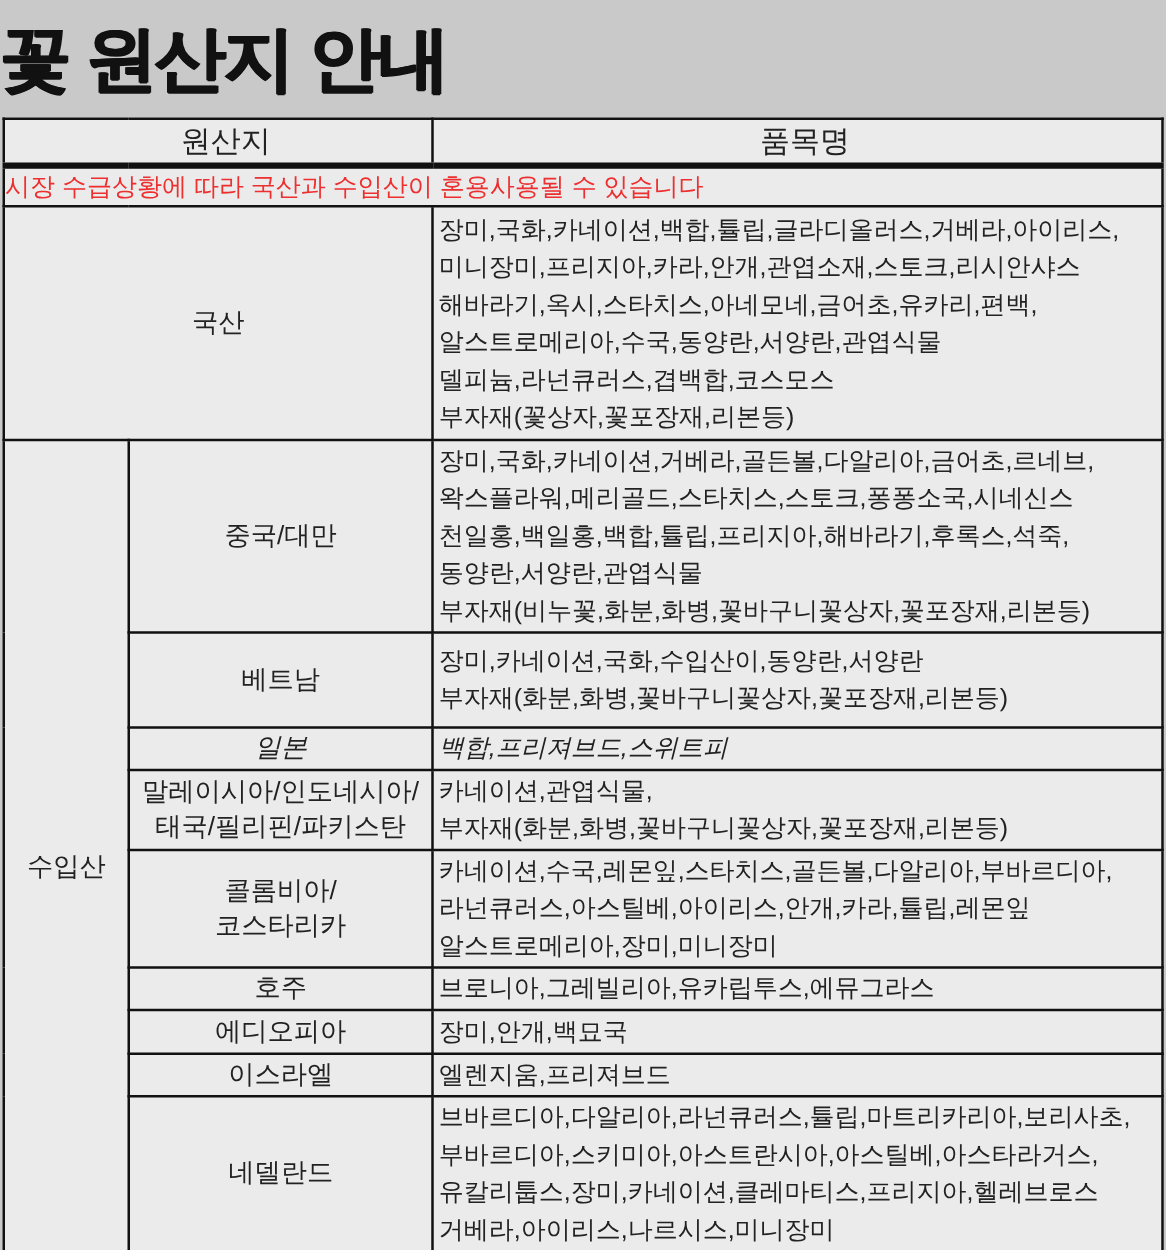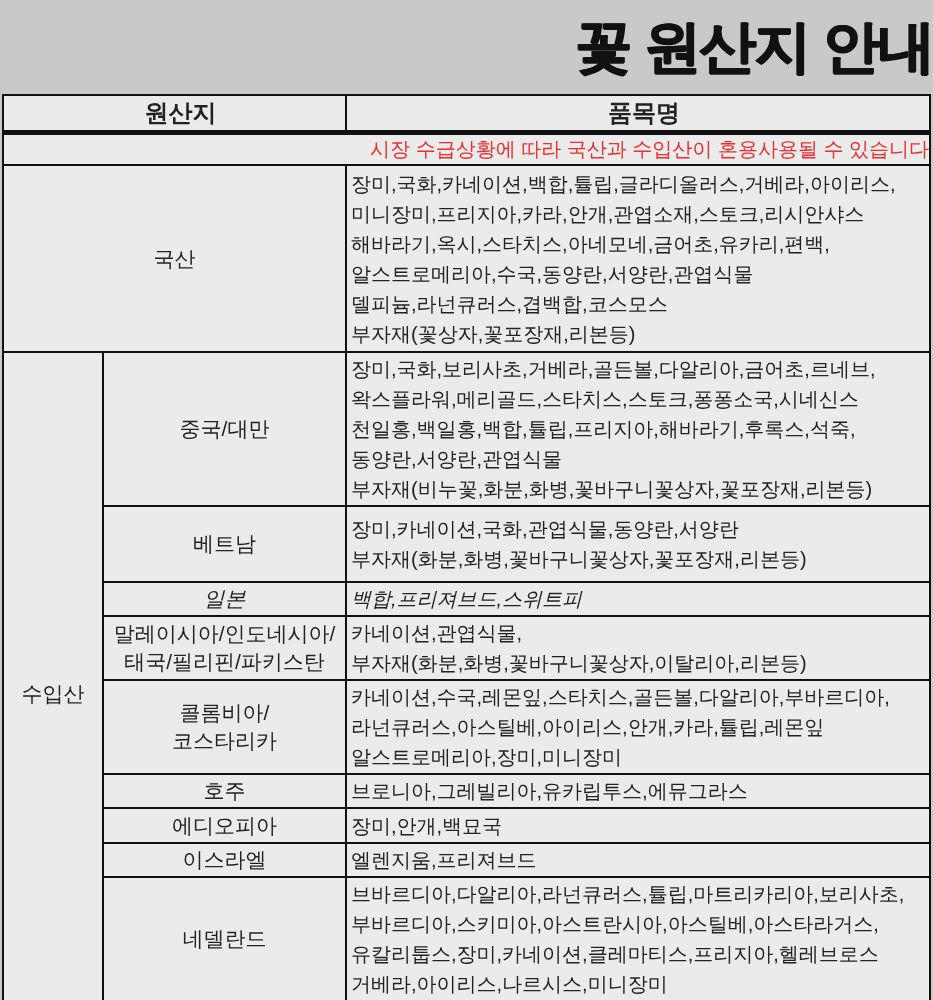--- a/index.html
+++ b/index.html
@@ -5,21 +5,21 @@
   html,body{margin:0;padding:0;}
   body{
     width:933px;height:1000px;
     background:#c9c9c9;
     font-family:"Liberation Sans","DejaVu Sans",sans-serif;
     color:#222;
     overflow:hidden;
   }
   .title-wrap{
     height:94px;
-    display:flex;align-items:center;justify-content:flex-end;
+    display:flex;align-items:center;justify-content:flex-start;
   }
   .page-title{
     font-size:57px;
     font-weight:900;
     letter-spacing:-2px;
     color:#111;
     text-shadow:1px 0 0 #111,-1px 0 0 #111,0 1px 0 #111;
   }
   table.origin-table{
     width:calc(100% - 4px);
@@ -31,30 +31,30 @@
   col.c-group{width:100px;}
   col.c-country{width:243px;}
   col.c-items{width:auto;}
   th,td{
     border:2px solid #111;
     padding:0;
     vertical-align:middle;
   }
   tr.row-header th{
     height:34px;
-    font-weight:700;
+    font-weight:400;
     font-size:24px;
     text-align:center;
     border-bottom:5px solid #111;
     background:#ebebeb;
     padding-left:12px;
   }
   tr.row-notice td{
     height:29px;
-    text-align:right;
+    text-align:left;
     font-size:20px;
     color:#ed2f2f;
   }
   td.origin-cell{
     text-align:center;
     font-size:21px;
     white-space:pre-line;
     line-height:28px;
   }
   td.items-cell{
@@ -106,40 +106,40 @@
 미니장미,프리지아,카라,안개,관엽소재,스토크,리시안샤스
 해바라기,옥시,스타치스,아네모네,금어초,유카리,편백,
 알스트로메리아,수국,동양란,서양란,관엽식물
 델피늄,라넌큐러스,겹백합,코스모스
 부자재(꽃상자,꽃포장재,리본등)</td>
     </tr>
 
     <tr class="r-imp0">
       <td rowspan="10" class="origin-cell">수입산</td>
       <td class="origin-cell">중국/대만</td>
-      <td class="items-cell">장미,국화,보리사초,거베라,골든볼,다알리아,금어초,르네브,
+      <td class="items-cell">장미,국화,카네이션,거베라,골든볼,다알리아,금어초,르네브,
 왁스플라워,메리골드,스타치스,스토크,퐁퐁소국,시네신스
 천일홍,백일홍,백합,튤립,프리지아,해바라기,후록스,석죽,
 동양란,서양란,관엽식물
 부자재(비누꽃,화분,화병,꽃바구니꽃상자,꽃포장재,리본등)</td>
     </tr>
     <tr class="r-imp1">
       <td class="origin-cell">베트남</td>
-      <td class="items-cell">장미,카네이션,국화,관엽식물,동양란,서양란
+      <td class="items-cell">장미,카네이션,국화,수입산이,동양란,서양란
 부자재(화분,화병,꽃바구니꽃상자,꽃포장재,리본등)</td>
     </tr>
     <tr class="r-imp2">
       <td class="origin-cell">일본</td>
       <td class="items-cell">백합,프리져브드,스위트피</td>
     </tr>
     <tr class="r-imp3">
       <td class="origin-cell">말레이시아/인도네시아/
 태국/필리핀/파키스탄</td>
       <td class="items-cell">카네이션,관엽식물,
-부자재(화분,화병,꽃바구니꽃상자,이탈리아,리본등)</td>
+부자재(화분,화병,꽃바구니꽃상자,꽃포장재,리본등)</td>
     </tr>
     <tr class="r-imp4">
       <td class="origin-cell">콜롬비아/
 코스타리카</td>
       <td class="items-cell">카네이션,수국,레몬잎,스타치스,골든볼,다알리아,부바르디아,
 라넌큐러스,아스틸베,아이리스,안개,카라,튤립,레몬잎
 알스트로메리아,장미,미니장미</td>
     </tr>
     <tr class="r-imp5">
       <td class="origin-cell">호주</td>

